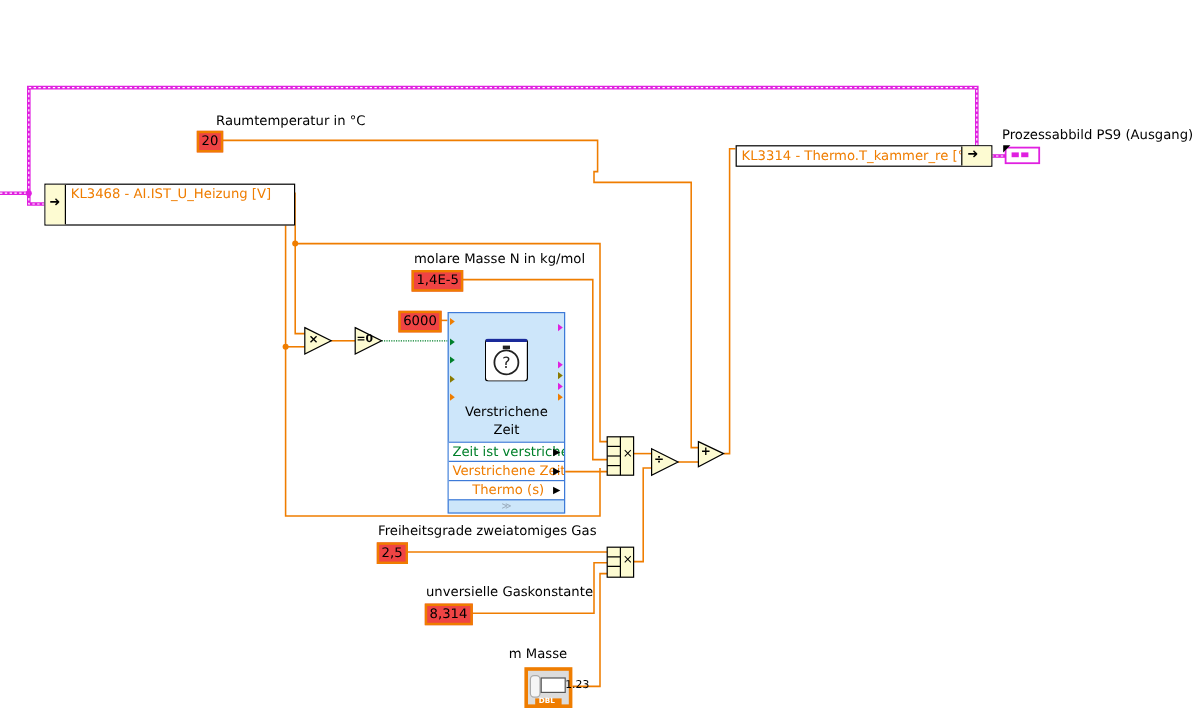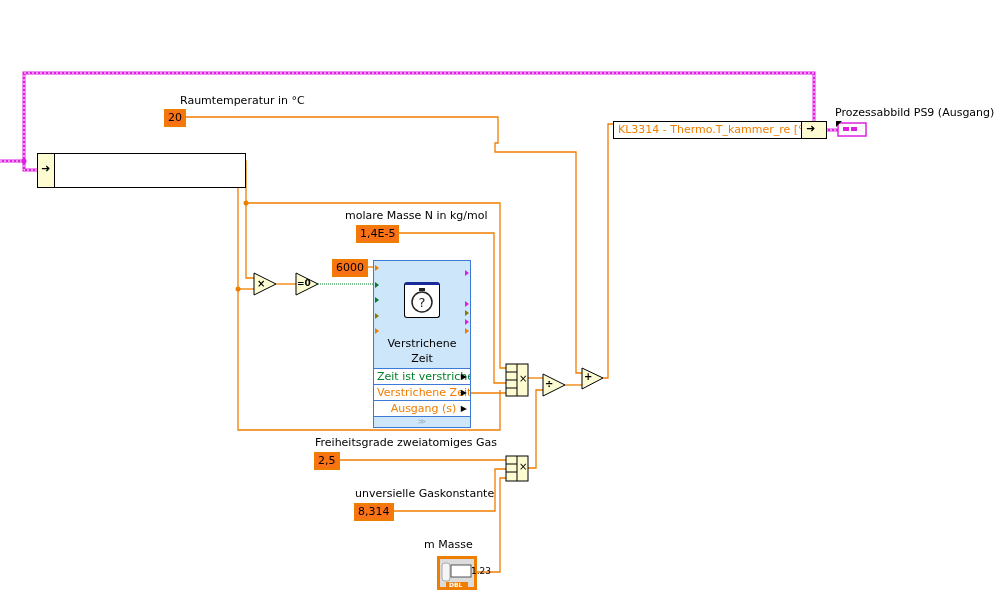--- a/index.html
+++ b/index.html
@@ -1,20 +1,20 @@
 <!DOCTYPE html>
 <html><head>
 <meta charset="utf-8">
 <style>
   html, body { margin:0; padding:0; background:#ffffff; }
   body { width:999px; height:603px; position:relative; overflow:hidden;
          font-family:"DejaVu Sans", sans-serif; font-size:11px; }
   #wires { position:absolute; left:0; top:0; width:999px; height:603px; }
   .label { position:absolute; color:#000; font-size:11px; white-space:nowrap; }
-  .const { position:absolute; border:2px solid #ef7d00; background:#f97316;
+  .const { position:absolute; border:2px solid #ef7d00; background:#ef4444;
            font-size:11px; color:#000; line-height:14px; padding:0 2px; height:14px; }
   .prop { position:absolute; border:1px solid #000; background:#fff; }
   .prop .gutter { position:absolute; left:0; top:0; bottom:0; width:16px;
                   background:#fdfbd2; border-right:1px solid #000; }
   .prop .row { position:absolute; left:17px; right:0; height:15px; line-height:15px;
                color:#ef7d00; font-size:11px; padding-left:4px; white-space:nowrap; overflow:hidden; }
   .prop .row + .row { border-top:1px solid #000; }
   .arrow { position:absolute; color:#000; font-size:11px; }
   .express { position:absolute; background:#cde6fa; border:1px solid #3d7ad8; }
   .express .title { position:absolute; left:0; right:0; text-align:center; font-size:11px; color:#000; }
@@ -122,37 +122,38 @@
     <rect x="442" y="563" width="8" height="18" rx="3" fill="#f5f5f5" stroke="#aaa"></rect>
     <rect x="451" y="565" width="20" height="12" fill="#fff" stroke="#555"></rect>
     <rect x="446" y="582" width="22" height="6" fill="#ef7d00"></rect>
   </g>
 </svg>
 
 <span class="label" style="left:180px; top:94px;">Raumtemperatur in °C</span>
 <div class="const" style="left:164px; top:109px;">20</div>
 
 <span class="label" style="left:345px; top:209px;">molare Masse N in kg/mol</span>
-<div class="const" style="left:356px; top:225px;">1,4E-5</div>
+<div class="const" style="left:343px; top:225px;">1,4E-5</div>
 
 <div class="const" style="left:332px; top:259px;">6000</div>
 
 <span class="label" style="left:315px; top:436px;text-align:center;">Freiheitsgrade zweiatomiges Gas</span>
 <div class="const" style="left:314px; top:452px;">2,5</div>
 
 <span class="label" style="left:355px; top:487px;">unversielle Gaskonstante</span>
 <div class="const" style="left:354px; top:503px;">8,314</div>
 
 <span class="label" style="left:424px; top:538px;">m Masse</span>
 <span class="node-text" style="left:452px; top:566px; font-weight:normal; font-size:9px;padding-left:19px;">1.23</span>
 <span class="node-text" style="left:449px; top:581px; font-size:6px; color:#fff;">DBL</span>
 
 <div class="prop" style="left:37px; top:153px; width:207px; height:33px;">
   <div class="gutter"></div>
   <span class="arrow" style="left:3px; top:8px;">➜</span>
+  <div class="row" style="top:0;">KL3468 - AI.IST_U_Heizung [V]</div>
 </div>
 
 <span class="label" style="left:835px; top:106px;">Prozessabbild PS9 (Ausgang)</span>
 <div class="prop" style="left:613px; top:121px; width:212px; height:16px;">
   <div class="row" style="top:0; left:0; right:24px;">KL3314 - Thermo.T_kammer_re [°C]</div>
   <div style="position:absolute; right:0; top:0; bottom:0; width:24px; background:#fdfbd2; border-left:1px solid #000;">
     <span class="arrow" style="left:4px; top:0;">➜</span>
   </div>
 </div>
 
@@ -176,21 +177,21 @@
   </div>
   <div class="title" style="top:76px;">Verstrichene</div>
   <div class="title" style="top:91px;">Zeit</div>
   <div class="out" style="top:107px; color:#00802a;">
     <span>Zeit ist verstrichen</span><span class="tip">▶</span>
   </div>
   <div class="out" style="top:123px; color:#ef7d00;">
     <span>Verstrichene Zeit</span><span class="tip">▶</span>
   </div>
   <div class="out" style="top:139px; color:#ef7d00; text-align:center;">
-    <span>Ausgang (s)</span><span class="tip">▶</span>
+    <span>Thermo (s)</span><span class="tip">▶</span>
   </div>
   <div class="chev">≫</div>
 </div>
 
 <span class="node-text" style="left:257px; top:278px;">×</span>
 <span class="node-text" style="left:297px; top:278px; font-size:9px;">=0</span>
 <span class="node-text" style="left:545px; top:378px;">÷</span>
 <span class="node-text" style="left:584px; top:371px;">+</span>
 <span class="node-text" style="left:519px; top:373px; font-weight:normal;">×</span>
 <span class="node-text" style="left:519px; top:461px; font-weight:normal;">×</span>

